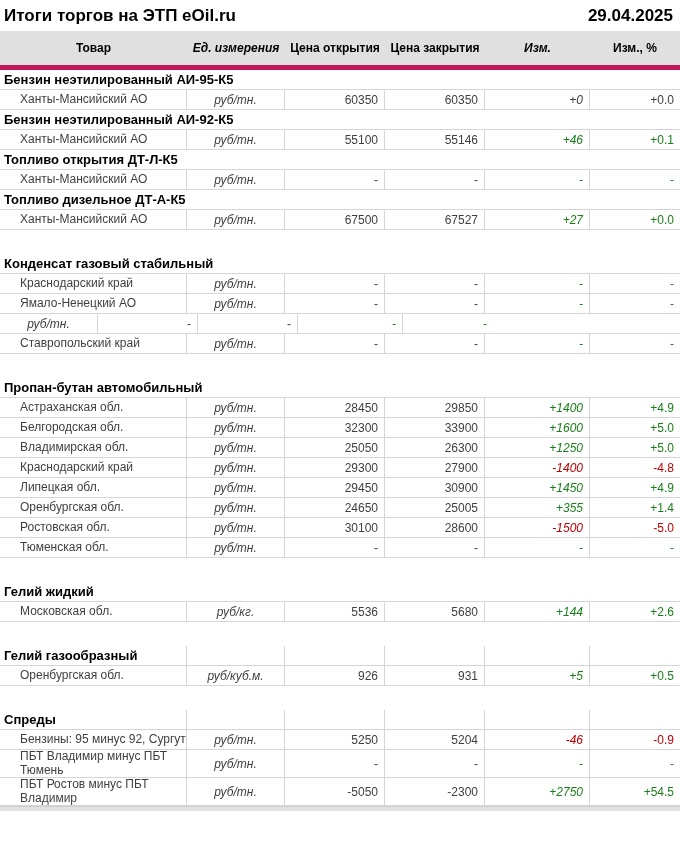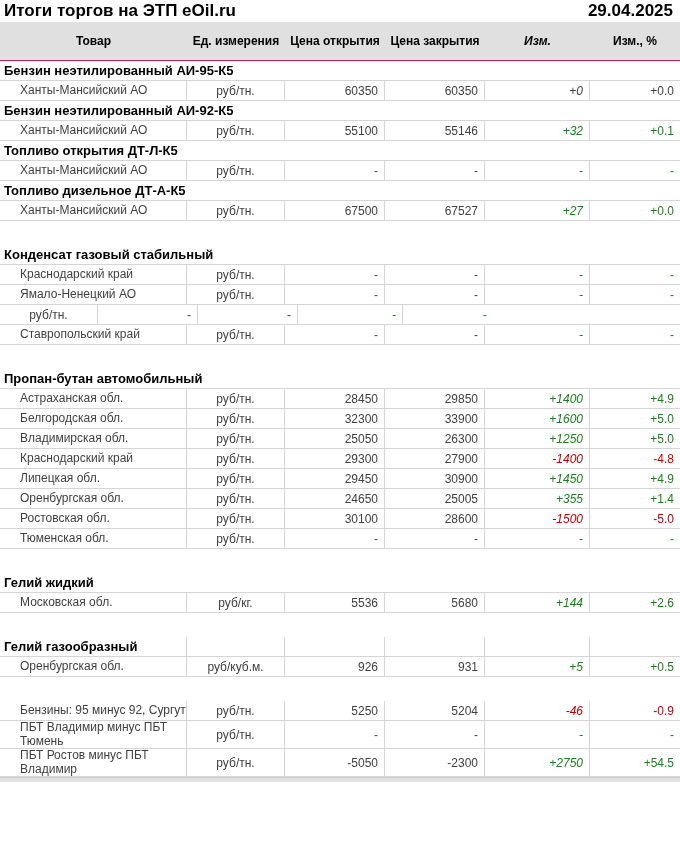--- a/index.html
+++ b/index.html
@@ -9,34 +9,34 @@
   *{box-sizing:border-box; margin:0; padding:0;}
   html,body{background:#fff;}
   body{
     width:680px;
     font-family:"Liberation Sans","DejaVu Sans",sans-serif;
     color:var(--text);
   }
   .report{width:680px;}
   .titlebar{
     display:flex; justify-content:space-between; align-items:center;
-    height:22px; padding:2px 7px 2px 4px;
+    height:31px; padding:2px 7px 2px 4px;
     font-size:17px; font-weight:700; color:#000;
   }
   .thead{
     display:flex; align-items:center;
     height:39px; background:var(--header-bg);
-    border-bottom:1px solid #be185d;
+    border-bottom:5px solid #be185d;
   }
   .th{
     display:flex; align-items:center; justify-content:center;
     text-align:center; font-weight:700; font-size:12px; color:#000;
     line-height:1.25; height:100%;
   }
-  .c0{width:187px;} .c1{width:98px;} .c2{width:100px;}
+  .c0{width:187px;} .c1{width:98px;font-style:italic;} .c2{width:100px;}
   .c3{width:100px;} .c4{width:105px;font-style:italic;} .c5{width:90px;}
   .tr{
     display:flex; align-items:center;
     height:20px; border-bottom:1px solid var(--border);
     font-size:12px;
   }
   .tr.tall{height:28px;}
   .tr.spacer{height:24px; border-bottom:none;}
   .td{display:flex; align-items:center; height:100%; overflow:hidden;}
   .tr.data .td{border-right:1px solid var(--border);}
@@ -90,21 +90,21 @@
         <div class="td c5 num chg flat">+0.0</div>
       </div>
       <div class="tr section">
         <div class="section-label">Бензин неэтилированный АИ-92-К5</div>
       </div>
       <div class="tr data">
         <div class="td c0 name">Ханты-Мансийский АО</div>
         <div class="td c1 unit">руб/тн.</div>
         <div class="td c2 num">55100</div>
         <div class="td c3 num">55146</div>
-        <div class="td c4 num chg pos">+32</div>
+        <div class="td c4 num chg pos">+46</div>
         <div class="td c5 num chg pos">+0.1</div>
       </div>
       <div class="tr section">
         <div class="section-label">Топливо открытия ДТ-Л-К5</div>
       </div>
       <div class="tr data">
         <div class="td c0 name">Ханты-Мансийский АО</div>
         <div class="td c1 unit">руб/тн.</div>
         <div class="td c2 num">-</div>
         <div class="td c3 num">-</div>
@@ -250,20 +250,30 @@
       </div>
       <div class="tr data">
         <div class="td c0 name">Оренбургская обл.</div>
         <div class="td c1 unit">руб/куб.м.</div>
         <div class="td c2 num">926</div>
         <div class="td c3 num">931</div>
         <div class="td c4 num chg pos">+5</div>
         <div class="td c5 num chg pos">+0.5</div>
       </div>
       <div class="tr spacer"></div>
+      <div class="tr section bordered">
+        <div class="td c0">
+          <div class="section-label">Спреды</div>
+        </div>
+        <div class="td c1"></div>
+        <div class="td c2"></div>
+        <div class="td c3"></div>
+        <div class="td c4"></div>
+        <div class="td c5"></div>
+      </div>
       <div class="tr data">
         <div class="td c0 name">Бензины: 95 минус 92, Сургут</div>
         <div class="td c1 unit">руб/тн.</div>
         <div class="td c2 num">5250</div>
         <div class="td c3 num">5204</div>
         <div class="td c4 num chg neg">-46</div>
         <div class="td c5 num chg neg">-0.9</div>
       </div>
       <div class="tr data tall">
         <div class="td c0 name">ПБТ Владимир минус ПБТ Тюмень</div>

